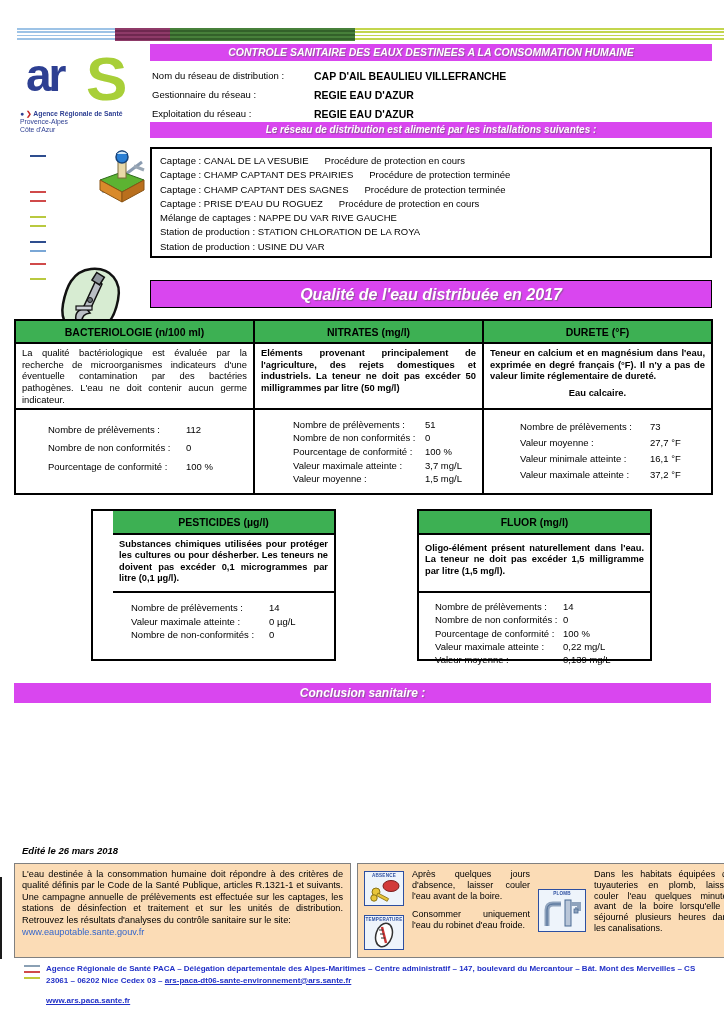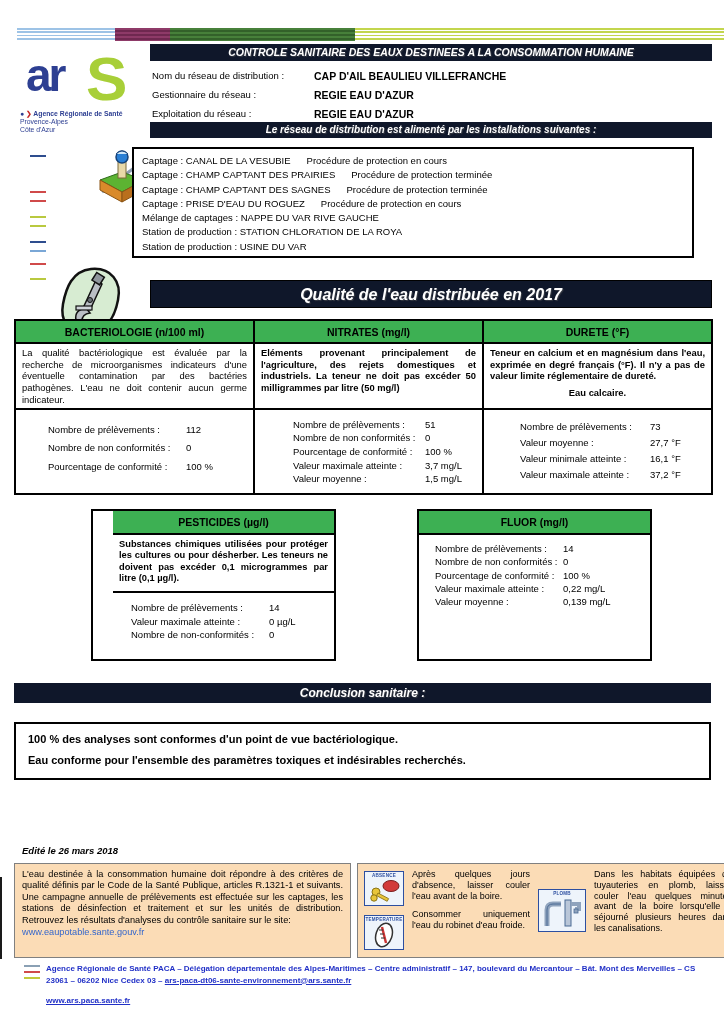--- a/index.html
+++ b/index.html
@@ -6,21 +6,21 @@
   .page{position:relative;width:724px;height:1024px;background:#ffffff;
         font-family:"Liberation Sans",sans-serif;color:#000;overflow:hidden;margin:0 auto;}
 
   
   .topbar{position:absolute;left:17px;top:28px;right:0;height:13px;display:flex;}
   .topbar .seg1{width:98px;background:repeating-linear-gradient(180deg,#9dc3e6 0 1.6px,#fff 1.6px 3.4px);}
   .topbar .seg2{width:55px;background:repeating-linear-gradient(180deg,#8e3a68 0 2px,#6f2850 2px 4px);}
   .topbar .seg3{width:185px;background:repeating-linear-gradient(180deg,#47803a 0 2px,#33612a 2px 4px);}
   .topbar .seg4{flex:1;background:repeating-linear-gradient(180deg,#c3d64e 0 1.6px,#fff 1.6px 3.4px);}
 
-  .green-banner{position:absolute;background:#0f172a;color:#fff;font-weight:bold;font-style:italic;
+  .green-banner{position:absolute;background:#d946ef;color:#fff;font-weight:bold;font-style:italic;
                 text-align:center;text-shadow:1px 1px 1px rgba(90,90,90,.55);}
   .banner-main{left:150px;top:44px;width:562px;height:17px;font-size:10.5px;line-height:17px;}
   .banner-install{left:150px;top:122px;width:562px;height:16px;font-size:10px;line-height:16px;}
   .banner-quality{left:150px;top:280px;width:562px;height:28px;font-size:16px;line-height:28px;border:1px solid #000;box-sizing:border-box;}
   .banner-conclusion{left:14px;top:683px;width:697px;height:20px;font-size:12px;line-height:20px;}
 
   
   .logo{position:absolute;left:20px;top:50px;width:124px;height:86px;}
   .logo-big{position:relative;height:52px;}
   .logo-ar{position:absolute;left:6px;top:2px;font-size:46px;font-weight:bold;color:#2d3f92;letter-spacing:-3px;line-height:1;}
@@ -32,21 +32,21 @@
   
   .fields{position:absolute;left:152px;top:66px;width:440px;}
   .field-row{display:flex;align-items:center;height:19px;}
   .field-label{width:162px;font-size:9.5px;}
   .field-value{font-size:10.5px;font-weight:bold;}
 
   
   .dash{position:absolute;width:16px;height:2.4px;}
 
   
-  .install-box{position:absolute;left:132px;top:147px;width:562px;height:111px;border:2px solid #000;
+  .install-box{position:absolute;left:150px;top:147px;width:562px;height:111px;border:2px solid #000;
                box-sizing:border-box;padding:5px 8px;background:#fff;}
   .install-row{font-size:9.5px;line-height:14.3px;white-space:nowrap;}
   .install-status{margin-left:16px;}
 
   
   .captage-art{position:absolute;left:94px;top:148px;}
   .micro-art{position:absolute;left:56px;top:266px;}
 
   
   table.qtable{position:absolute;left:14px;top:319px;width:697px;border-collapse:collapse;table-layout:fixed;}
@@ -294,20 +294,21 @@
         </div>
       <div class="stat-row">
           <span class="stat-label">Nombre de non-conformités :</span>
           <span class="stat-value">0</span>
         </div>
     </div>
   </div>
 
   <div class="pbox pbox-fluor">
     <div class="pbox-header">FLUOR (mg/l)</div>
+    <div class="pbox-desc">Oligo-élément présent naturellement dans l'eau. La teneur ne doit pas excéder 1,5 milligramme par litre (1,5 mg/l).</div>
     <div class="pbox-stats">
       <div class="stat-row">
           <span class="stat-label">Nombre de prélèvements :</span>
           <span class="stat-value">14</span>
         </div>
       <div class="stat-row">
           <span class="stat-label">Nombre de non conformités :</span>
           <span class="stat-value">0</span>
         </div>
       <div class="stat-row">
@@ -319,24 +320,20 @@
           <span class="stat-value">0,22 mg/L</span>
         </div>
       <div class="stat-row">
           <span class="stat-label">Valeur moyenne :</span>
           <span class="stat-value">0,139 mg/L</span>
         </div>
     </div>
   </div>
 
   <div class="green-banner banner-conclusion">Conclusion sanitaire :</div>
-  <div class="concl-box">
-    <div class="concl-line">100 % des analyses sont conformes d'un point de vue bactériologique.</div>
-    <div class="concl-line">Eau conforme pour l'ensemble des paramètres toxiques et indésirables recherchés.</div>
-  </div>
 
   <div class="edited">Edité le 26 mars 2018</div>
 
   <div class="edge-mark"></div>
 
   <div class="peach info-left">
     <span>L'eau destinée à la consommation humaine doit répondre à des critères de qualité définis par le Code de la Santé Publique, articles R.1321-1 et suivants. Une campagne annuelle de prélèvements est effectuée sur les captages, les stations de désinfection et traitement et sur les unités de distribution. Retrouvez les résultats d'analyses du contrôle sanitaire sur le site:</span>
     <a href="#" class="info-link">www.eaupotable.sante.gouv.fr</a>
   </div>
 

